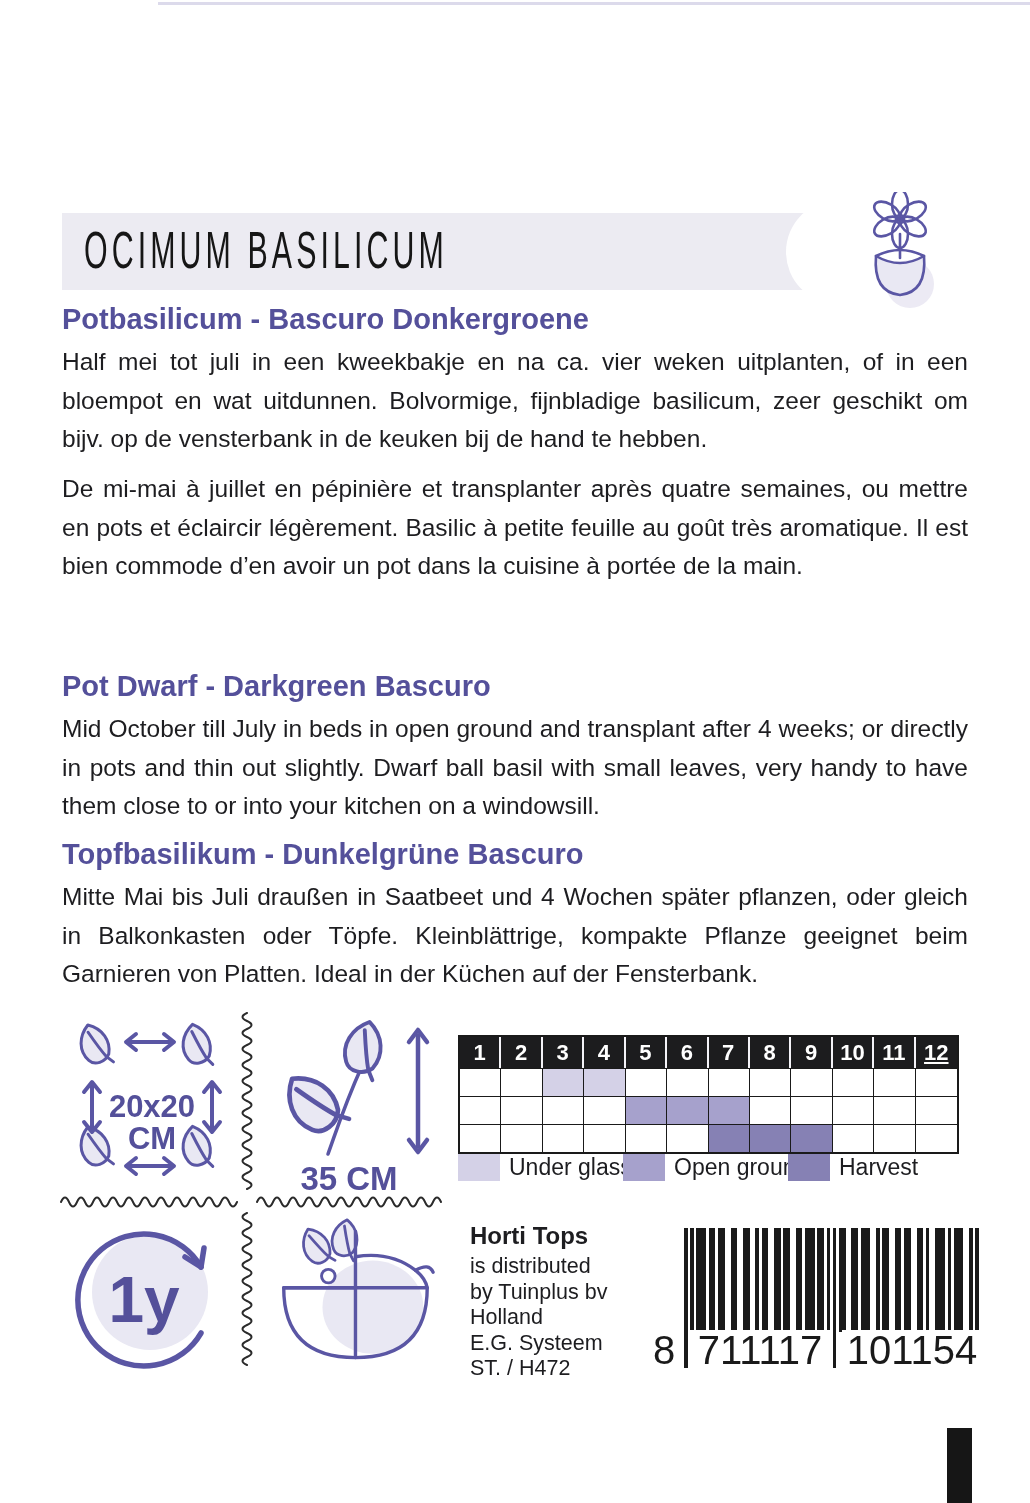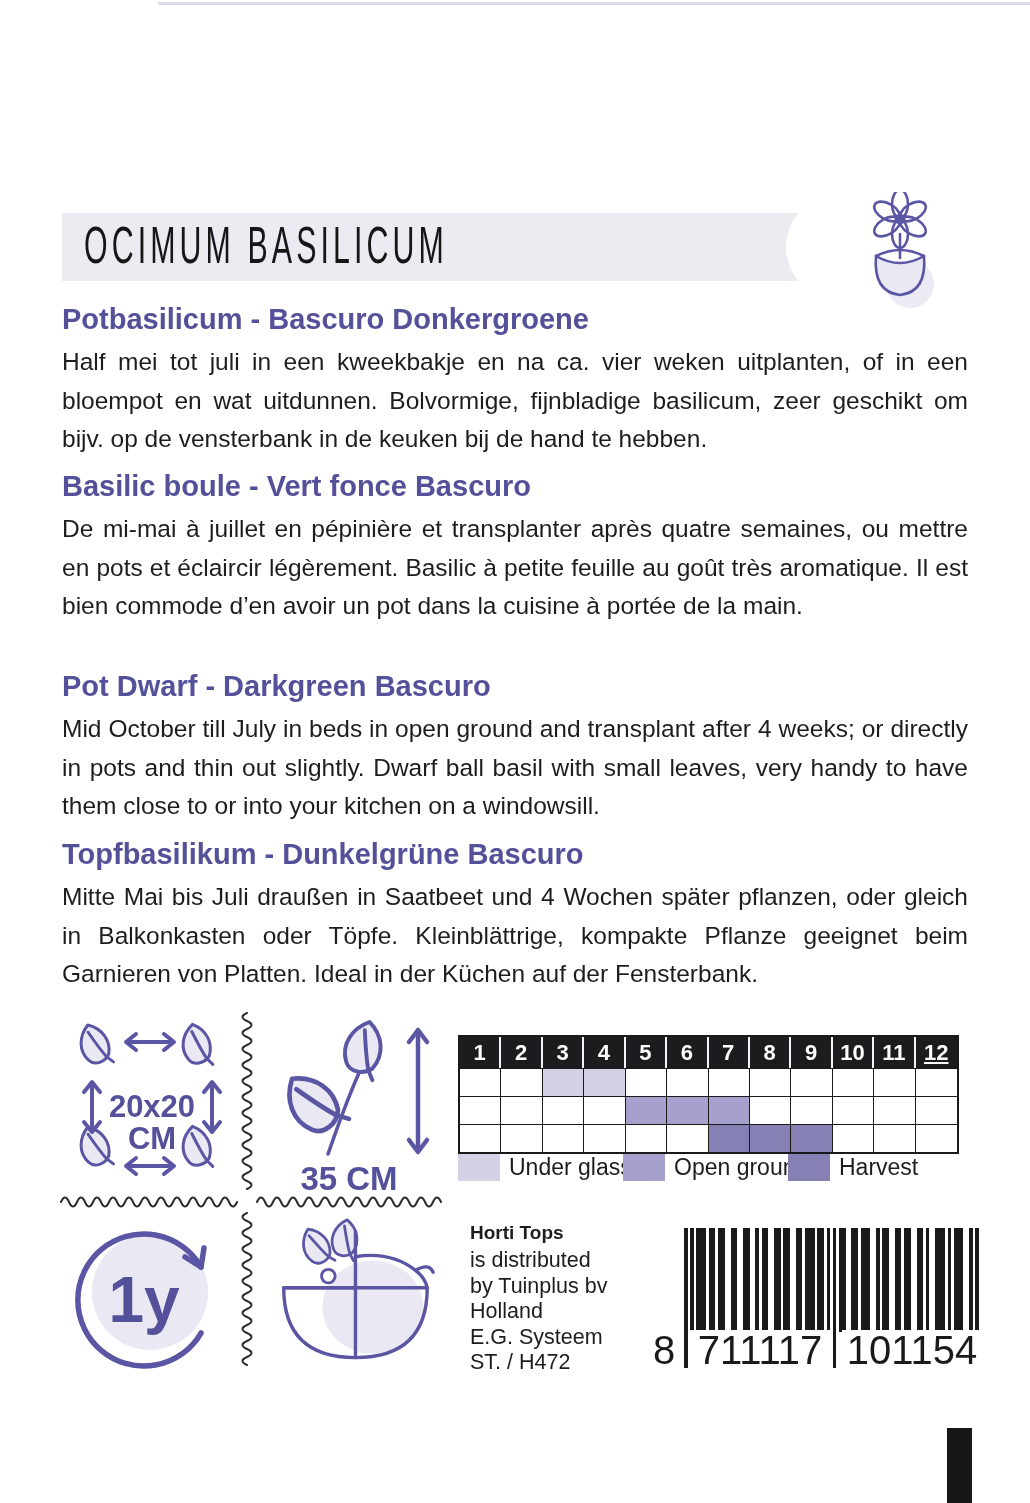--- a/index.html
+++ b/index.html
@@ -1,21 +1,21 @@
 <!DOCTYPE html>
 <html><head>
 <meta charset="utf-8">
 <style>
   html,body{margin:0;padding:0;background:#fff;}
   .page{position:relative;width:1030px;height:1503px;background:#ffffff;overflow:hidden;
         font-family:"Liberation Sans",sans-serif;color:#1d1d20;}
   .top-line{position:absolute;left:158px;right:0;top:2px;height:3px;background:#dcdaeb;}
 
   
-  .banner{position:absolute;left:62px;top:213px;width:776px;height:68px;background:#ecebf2;overflow:hidden;}
+  .banner{position:absolute;left:62px;top:213px;width:776px;height:77px;background:#ecebf2;overflow:hidden;}
   .banner-cut{position:absolute;right:-52px;top:50%;transform:translateY(-50%);width:104px;height:104px;
               border-radius:50%;background:#ffffff;}
   .banner-title{position:absolute;left:22px;top:50%;transform:translateY(-52%) scale(0.82,1.42);
                 transform-origin:0 50%;font-size:37px;letter-spacing:5px;font-weight:400;color:#161616;white-space:nowrap;}
   .flowerpot{position:absolute;left:850px;top:192px;}
 
   
   .section{position:absolute;left:62px;width:906px;}
   .section h2{margin:0 0 7px 0;font-size:29px;font-weight:bold;color:#54509a;}
   .section p{margin:0;font-size:24.5px;line-height:38.5px;text-align:justify;color:#1d1d20;}
@@ -38,21 +38,21 @@
   .cal-row:first-of-type .cc{border-top:none;}
 
   
   .legend{position:absolute;left:458px;top:1154px;width:520px;height:32px;}
   .legend-item{position:absolute;top:0;display:flex;align-items:center;}
   .legend-swatch{width:42px;height:27px;margin-right:9px;}
   .legend-label{font-size:23px;color:#1d1d20;}
 
   
   .dist{position:absolute;left:470px;top:1222px;}
-  .dist-brand{font-size:19px;font-weight:bold;margin-bottom:4px;}
+  .dist-brand{font-size:24px;font-weight:bold;margin-bottom:4px;}
   .dist-line{font-size:21.5px;line-height:25.5px;}
 
   
   .barcode{position:absolute;left:650px;top:1228px;width:340px;height:145px;}
   .bc-bar{position:absolute;top:0;background:#1a1a1a;}
   .bc-digit{position:absolute;font-size:40px;line-height:40px;color:#1a1a1a;text-align:center;background:#fff;}
   .bc-first{left:0;top:102px;width:28px;background:transparent;}
   .bc-g1{left:40px;top:102px;width:140px;}
   .bc-g2{left:192px;top:102px;width:140px;}
 
@@ -94,21 +94,20 @@
       <path d="M26 64 Q23 100 50 103 Q77 100 74 64 Q62 71 50 71 Q38 71 26 64 Z" fill="#e9e8f3" stroke-linejoin="round"></path>
       <path d="M26 64 Q38 58 50 58 Q62 58 74 64"></path>
     </g>
   </svg>
 
   <section class="section s0">
     <h2>Potbasilicum - Bascuro Donkergroene</h2>
     <p>Half mei tot juli in een kweekbakje en na ca. vier weken uitplanten, of in een bloempot en wat uitdunnen. Bolvormige, fijnbladige basilicum, zeer geschikt om bijv. op de vensterbank in de keuken bij de hand te hebben.</p>
   </section>
   <section class="section s1">
-    <h2>Basilic boule - Vert fonce Bascuro</h2>
     <p>De mi-mai à juillet en pépinière et transplanter après quatre semaines, ou mettre en pots et éclaircir légèrement. Basilic à petite feuille au goût très aromatique. Il est bien commode d’en avoir un pot dans la cuisine à portée de la main.</p>
   </section>
   <section class="section s2">
     <h2>Pot Dwarf - Darkgreen Bascuro</h2>
     <p>Mid October till July in beds in open ground and transplant after 4 weeks; or directly in pots and thin out slightly. Dwarf ball basil with small leaves, very handy to have them close to or into your kitchen on a windowsill.</p>
   </section>
   <section class="section s3">
     <h2>Topfbasilikum - Dunkelgrüne Bascuro</h2>
     <p>Mitte Mai bis Juli draußen in Saatbeet und 4 Wochen später pflanzen, oder gleich in Balkonkasten oder Töpfe. Kleinblättrige, kompakte Pflanze geeignet beim Garnieren von Platten. Ideal in der Küchen auf der Fensterbank.</p>
   </section>

